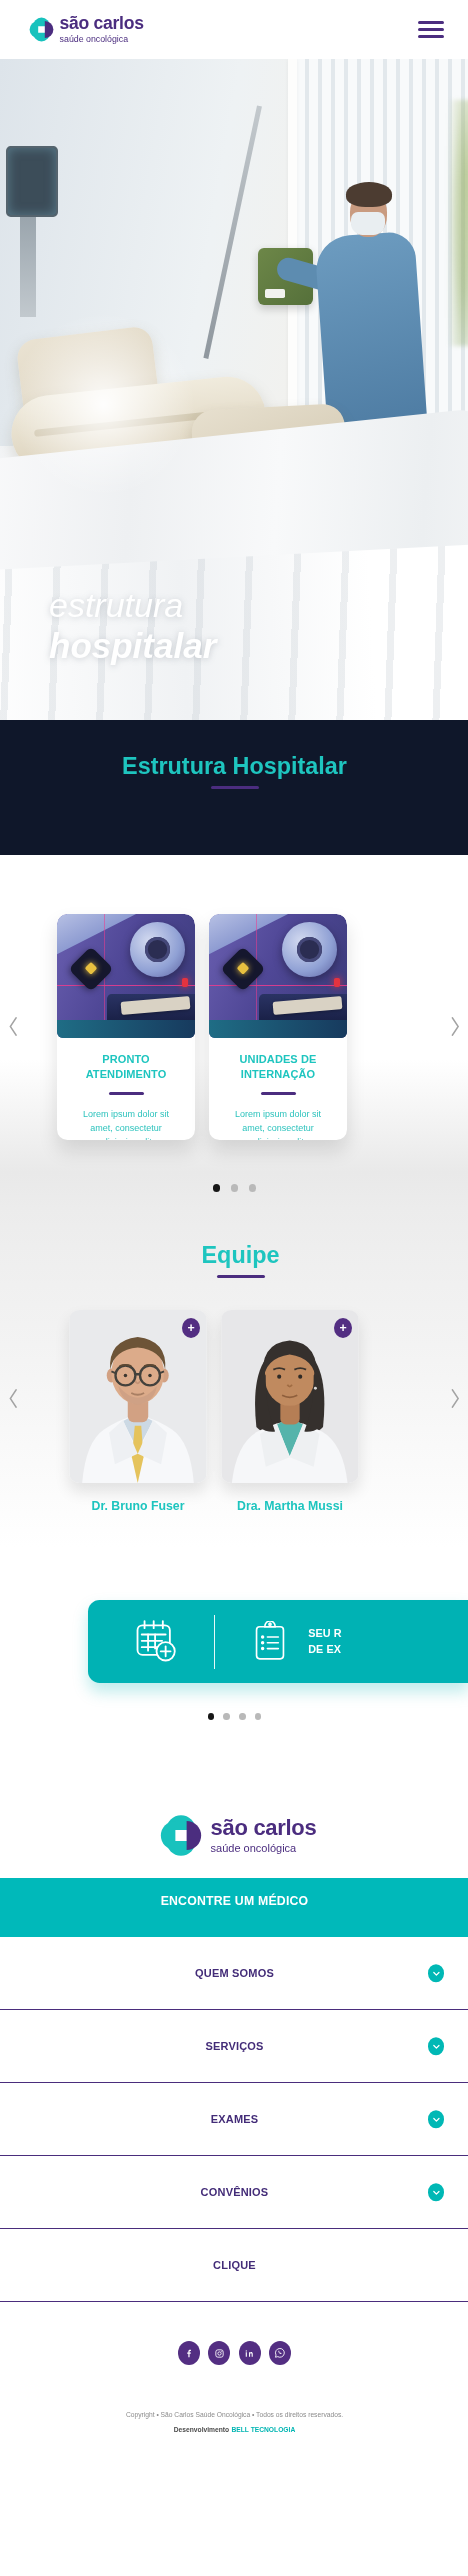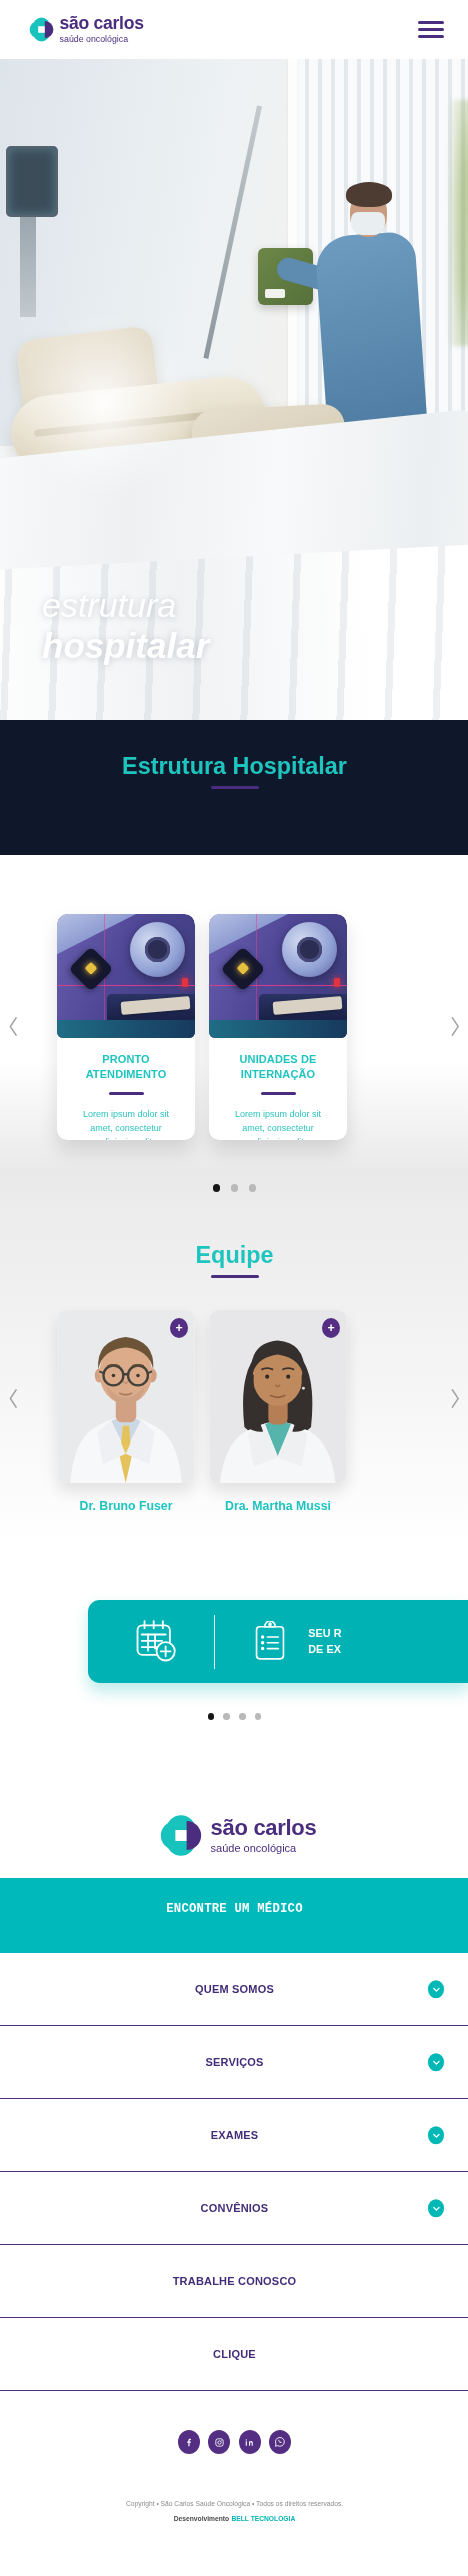--- a/index.html
+++ b/index.html
@@ -41,21 +41,21 @@
   .ha-nurse-head{left:350px;top:132px;width:37px;height:46px;background:#c99b80;border-radius:46%;}
   .ha-nurse-hair{left:346px;top:123px;width:46px;height:24.6px;background:#4c3c31;border-radius:50% 50% 42% 42%;}
   .ha-nurse-mask{left:351px;top:153px;width:34px;height:23.4px;background:#e9eef1;border-radius:7px 7px 11.7px 11.7px;}
   .ha-bed-head{left:21px;top:274px;width:136px;height:101px;background:linear-gradient(160deg,#eae3d3,#d6cbb4);border-radius:19px;transform:rotate(-7deg);box-shadow:0 5.9px 14px rgba(120,110,80,.25);}
   .ha-bed-rail{left:10.5px;top:327px;width:255px;height:77px;background:linear-gradient(180deg,#f0ebdd,#dcd2bc);border-radius:39px;transform:rotate(-6deg);box-shadow:0 7px 15.2px rgba(120,110,80,.22);}
   .ha-bed-rail::after{content:"";position:absolute;left:23.4px;top:33px;right:35px;height:7px;border-radius:4.7px;background:rgba(170,155,120,.35);}
   .ha-bed-foot{left:193px;top:348px;width:153px;height:89px;background:linear-gradient(160deg,#e7e0cf,#cfc4ac);border-radius:22px;transform:rotate(-3deg);box-shadow:0 5.9px 13px rgba(120,110,80,.2);}
   .ha-sheet{left:-29px;top:375px;width:539px;height:340px;background:linear-gradient(100deg,#fbfbfc 0%,#eef0f2 30%,#f8f9fa 55%,#eceff1 80%,#f6f7f8 100%);transform:rotate(-6deg);border-radius:35px;}
   .ha-sheet2{left:-29px;top:498px;width:539px;height:269px;background:repeating-linear-gradient(95deg,rgba(255,255,255,0) 0 41px,rgba(190,198,205,.28) 41px 48px),linear-gradient(90deg,#ffffff,#f0f2f4 40%,#ffffff 75%);transform:rotate(-3deg);}
   .ha-flare{left:3.5px;top:246px;width:199px;height:199px;background:radial-gradient(circle,rgba(255,255,255,.95) 0%,rgba(255,255,255,.5) 30%,rgba(255,255,255,0) 65%);}
-  .hero-title{position:absolute;left:42px;top:526px;z-index:5;color:#fff;font-style:italic;line-height:1.18;text-shadow:0 1.2px 5.9px rgba(120,130,140,.35);}
+  .hero-title{position:absolute;left:49px;top:526px;z-index:5;color:#fff;font-style:italic;line-height:1.18;text-shadow:0 1.2px 5.9px rgba(120,130,140,.35);}
   .hero-title .l1{display:block;font-size:34px;font-weight:300;}
   .hero-title .l2{display:block;font-size:35px;font-weight:bold;}
 
   
   .intro{height:135px;overflow:hidden;text-align:center;background:#0f172a;}
   .section-heading{font-size:23.4px;line-height:28px;font-weight:bold;color:var(--teal-head);}
   .intro .section-heading{padding-top:32px;}
   .heading-bar{width:48px;height:3.5px;border-radius:1.8px;background:var(--purple);margin:5.9px auto 0;}
   .intro p{margin:19px auto 0;max-width:381px;font-size:11.7px;line-height:1.75;color:var(--gray-text);}
 
@@ -84,21 +84,21 @@
   .car-arrow{position:absolute;background:none;border:none;cursor:pointer;width:15.2px;height:23.4px;display:flex;align-items:center;justify-content:center;}
   .services .car-arrow{top:160px;}
   .car-arrow.prev{left:5.9px;}
   .car-arrow.next{right:5.9px;}
   .dots{position:absolute;left:0;right:0;display:flex;justify-content:center;gap:10.5px;}
   .services .dots{top:329px;}
   .dot{width:7.6px;height:7.6px;border-radius:50%;background:#b9b9b9;border:none;cursor:pointer;padding:0;}
   .dot.active{background:#161616;}
 
   
-  .team{position:relative;height:340px;overflow:hidden;background:linear-gradient(180deg,#ececec 0%,#f3f3f3 40%,#ffffff 100%);}
+  .team{position:relative;height:340px;overflow:hidden;background:linear-gradient(180deg,#ececec 0%,#f3f3f3 40%,#ffffff 100%);padding-left:12px;}
   .team .section-heading{padding-top:33px;text-align:center;}
   .team-row{display:flex;gap:14px;padding:32px 0 0 57px;}
   .member-card{width:138px;flex:0 0 auto;text-align:center;}
   .member-photo{position:relative;width:138px;height:173px;border-radius:10.5px;overflow:hidden;box-shadow:0 8.2px 15.2px rgba(0,0,0,.10);}
   .member-photo svg{display:block;width:100%;height:100%;}
   .plus-btn{position:absolute;top:7.6px;right:7px;width:18px;height:20px;border-radius:50%;background:var(--purple-deep);color:#fff;border:none;cursor:pointer;font-size:12.3px;line-height:1;display:flex;align-items:center;justify-content:center;font-weight:bold;}
   .member-name{margin-top:15.2px;font-size:12.3px;font-weight:600;color:var(--teal-head);}
   .team .car-arrow{top:179px;}
 
   
@@ -112,21 +112,21 @@
   .cta .dots{top:165px;gap:9.4px;}
   .cta .dot{width:6.4px;height:7px;}
 
   
   .site-footer{height:825px;overflow:hidden;background:#fff;}
   .footer-logo{padding-top:52px;display:flex;justify-content:center;}
   .footer-logo .logo-mark{width:56px;height:61px;}
   .footer-logo .logo-text{justify-content:center;}
   .footer-logo .logo-name{font-size:22px;}
   .footer-logo .logo-tagline{font-size:11px;margin-top:3.5px;}
-  .find-doctor{margin-top:12.3px;height:75px;background:#00b9ba;display:flex;align-items:center;justify-content:center;border:none;width:100%;cursor:pointer;font-family:Liberation Mono, monospace;}
+  .find-doctor{margin-top:12.3px;height:59px;background:#00b9ba;display:flex;align-items:center;justify-content:center;border:none;width:100%;cursor:pointer;}
   .find-doctor span{color:#fff;font-size:12.3px;font-weight:bold;letter-spacing:0.2px;padding-bottom:14px;}
   .fmenu-row{position:relative;height:73px;display:flex;align-items:center;justify-content:center;border-bottom:1.2px solid #4a2d7c;cursor:pointer;background:#fff;}
   .fmenu-label{font-size:11px;font-weight:bold;color:#432c78;letter-spacing:0.2px;}
   .fmenu-chevron{position:absolute;right:24.6px;top:50%;transform:translateY(-50%);width:16px;height:17.6px;border-radius:50%;background:#00b8b5;display:flex;align-items:center;justify-content:center;}
   .social-row{margin-top:39px;display:flex;justify-content:center;gap:8.2px;}
   .social-btn{width:22px;height:24px;border-radius:50%;background:var(--purple-deep);border:none;cursor:pointer;display:flex;align-items:center;justify-content:center;color:#fff;}
   .copyright{margin-top:46px;text-align:center;font-size:6.7px;color:#8b8b8b;}
   .devline{margin-top:7.6px;text-align:center;font-size:6.7px;color:#4a4a4a;font-weight:bold;}
   .devline .dev-name{color:#00b5b2;margin-left:2.3px;}
 </style>
@@ -414,23 +414,20 @@
       </div>
       <div class="fmenu-row">
         <span class="fmenu-label">CONVÊNIOS</span>
         <span class="fmenu-chevron">
           <svg width="8.8" height="8.8" viewBox="0 0 24 24">
               <polyline points="5 9 12 16 19 9" fill="none" stroke="#fff" stroke-width="3.4" stroke-linecap="round" stroke-linejoin="round"></polyline>
             </svg>
         </span>
       </div>
       <div class="fmenu-row">
-        <span class="fmenu-label">TRABALHE CONOSCO</span>
-      </div>
-      <div class="fmenu-row">
         <span class="fmenu-label">CLIQUE</span>
       </div>
     </nav>
 
     <div class="social-row">
       <button class="social-btn" aria-label="facebook">
         <svg width="11.7" height="11.7" viewBox="0 0 24 24">
             <path d="M13.5 21v-7h2.3l.4-2.8h-2.7V9.4c0-.8.3-1.4 1.5-1.4h1.3V5.5c-.3 0-1.1-.1-2-.1-2 0-3.3 1.2-3.3 3.4v2.4H8.6V14H11v7z" fill="#fff"></path>
           </svg>
       </button>

